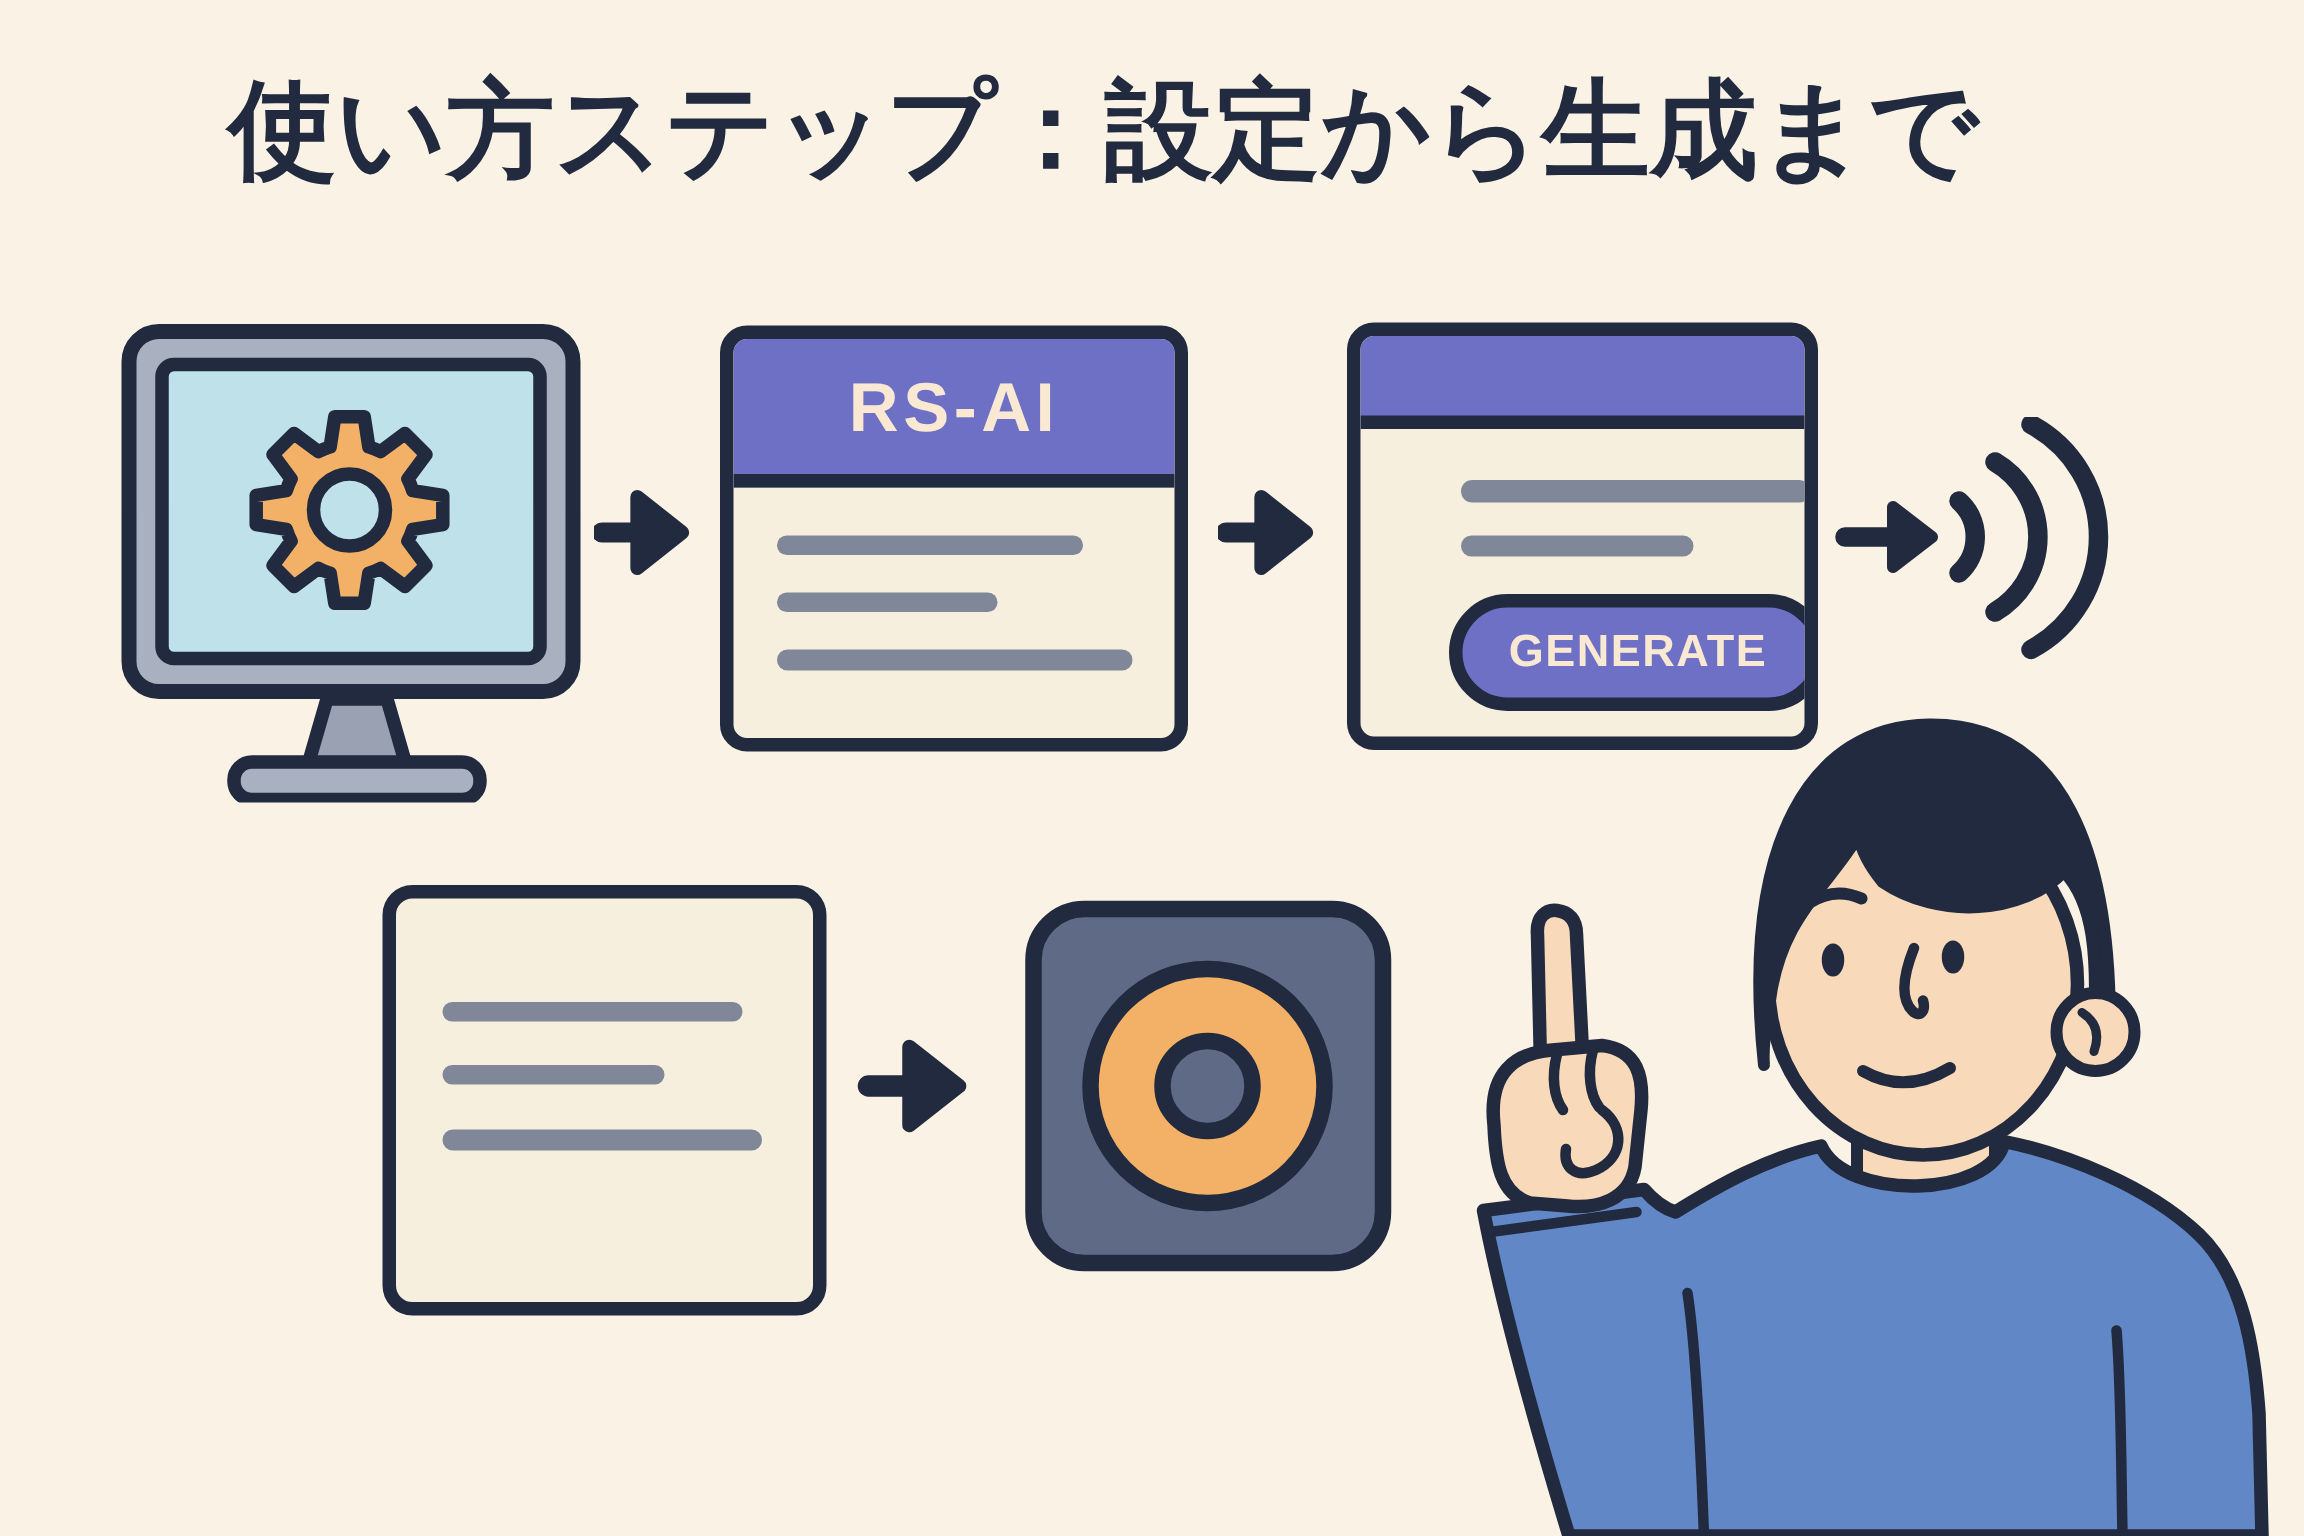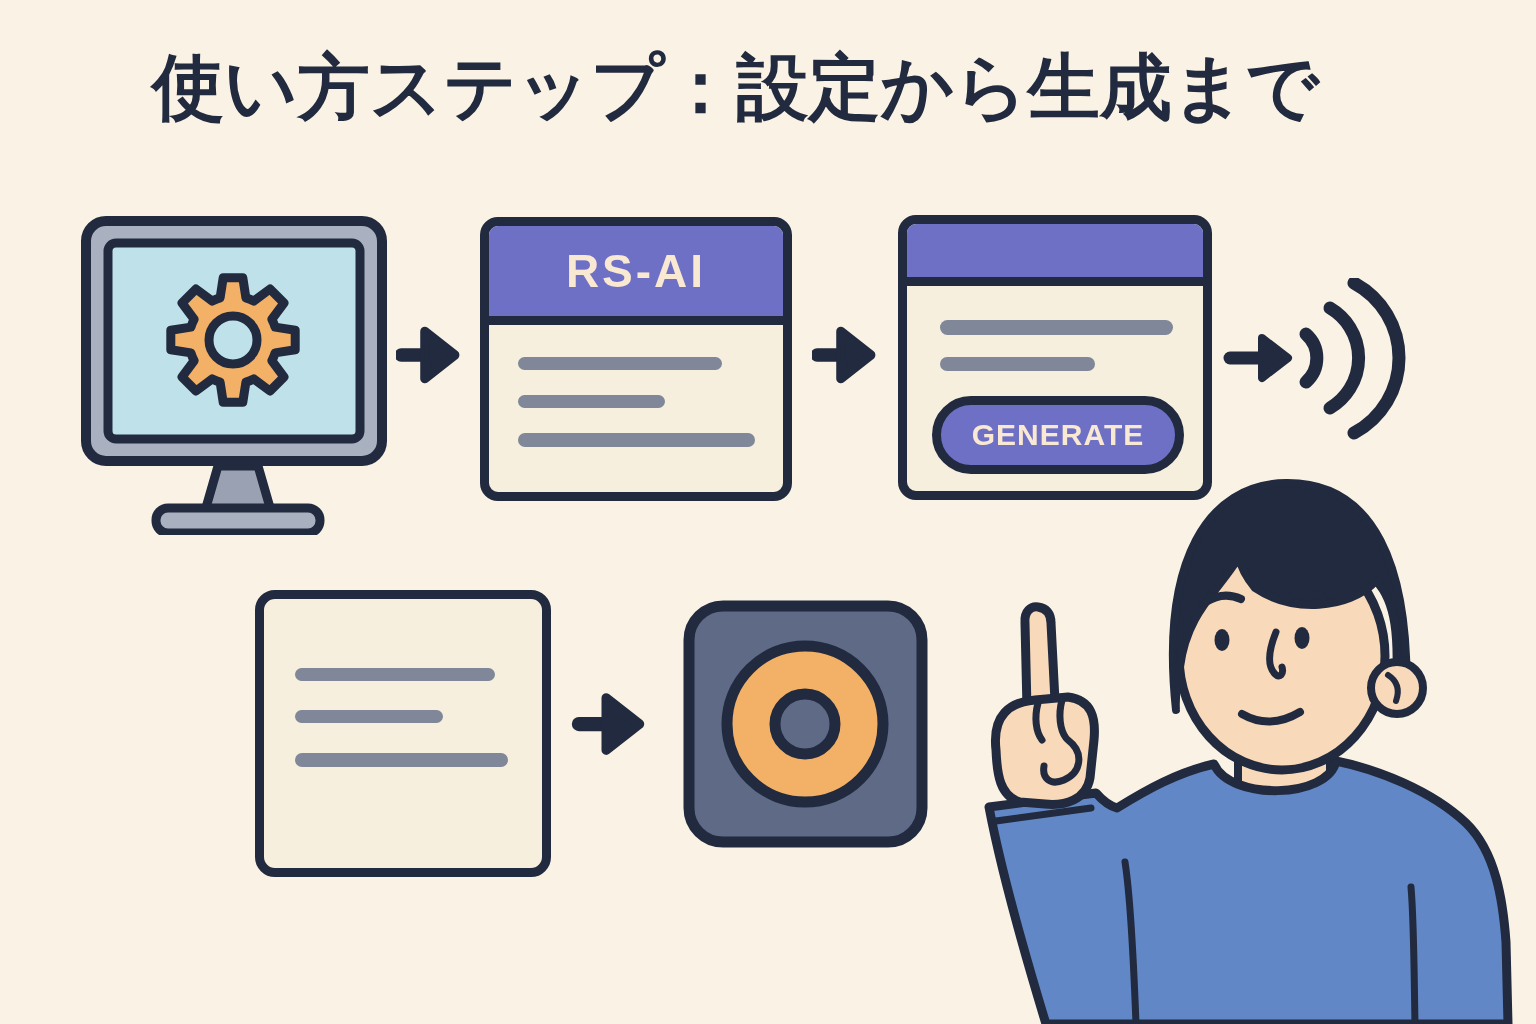--- a/index.html
+++ b/index.html
@@ -28,21 +28,21 @@
   }
   .win-body{position:relative;}
   .skel-line{
     position:absolute;height:13px;border-radius:8px;background:var(--lineGray);
   }
   .rsai{left:480px;top:217px;width:312px;height:284px;}
   .rsai .win-header{height:90px;font-size:46px;letter-spacing:3px;}
   .rsai .win-body{height:167px;}
   .gen{left:898px;top:215px;width:314px;height:285px;}
   .gen .win-header{height:53px;}
-  .gen .win-body{height:205px;}
+  .gen .win-body{height:205px;margin-left:34px;}
   .gen-btn{
     position:absolute;left:25px;top:110px;width:252px;height:78px;
     background:var(--purple);border:9px solid var(--ink);border-radius:42px;
     box-sizing:border-box;display:flex;align-items:center;justify-content:center;
     color:#f9e8d2;font-weight:800;font-size:30px;letter-spacing:1px;
   }
   .doc-card{
     position:absolute;left:255px;top:590px;width:296px;height:287px;
     border:9px solid var(--ink);border-radius:20px;background:var(--cream);
     box-sizing:border-box;

